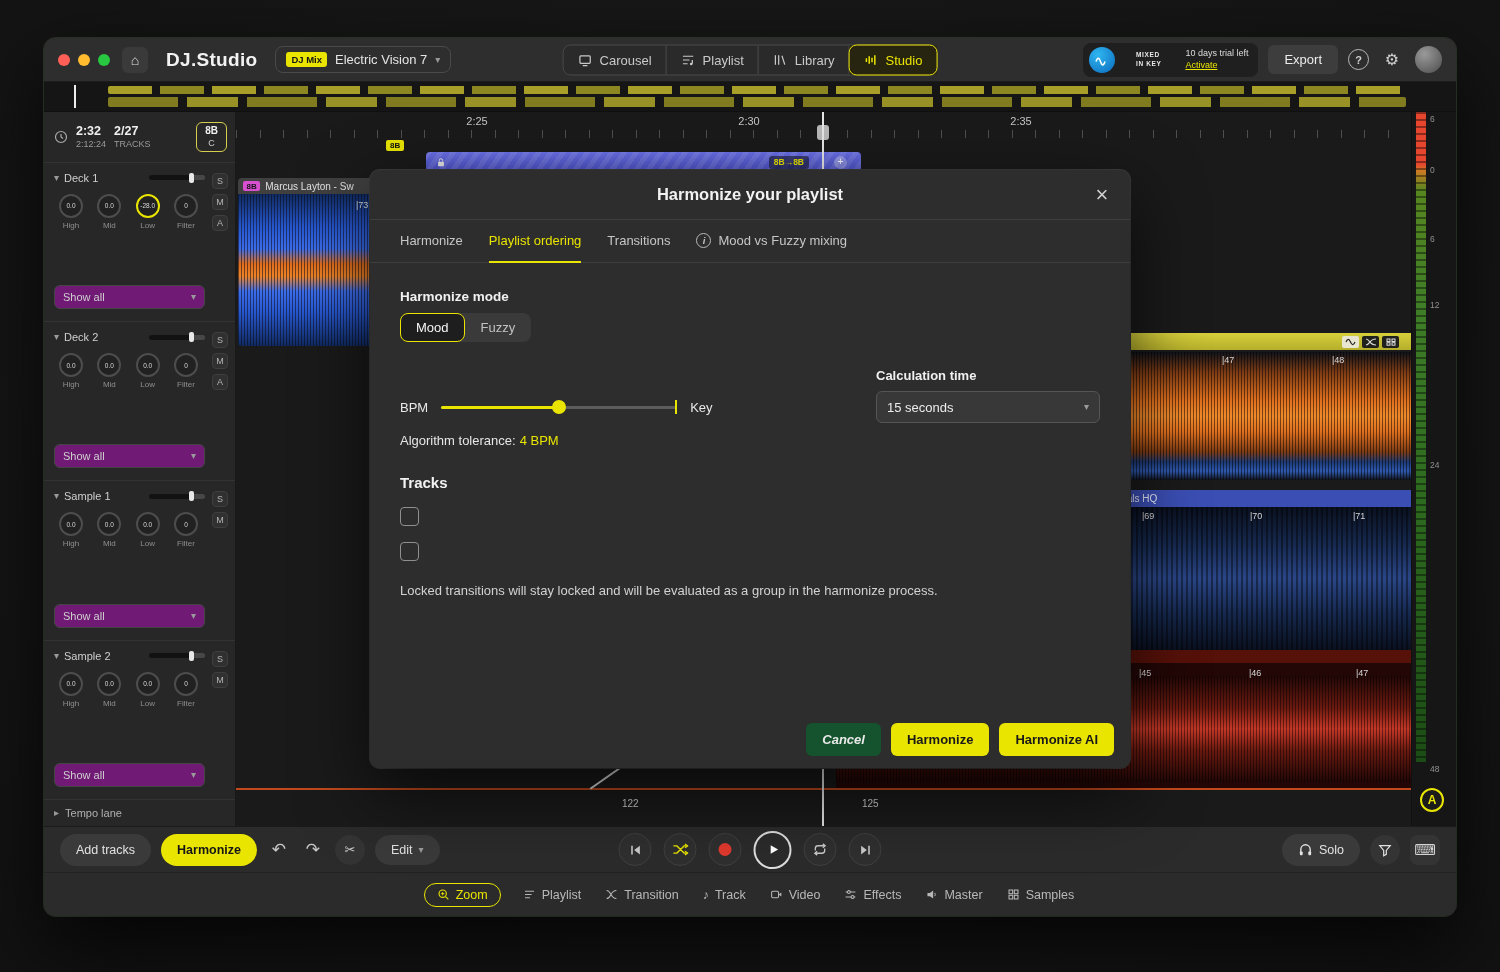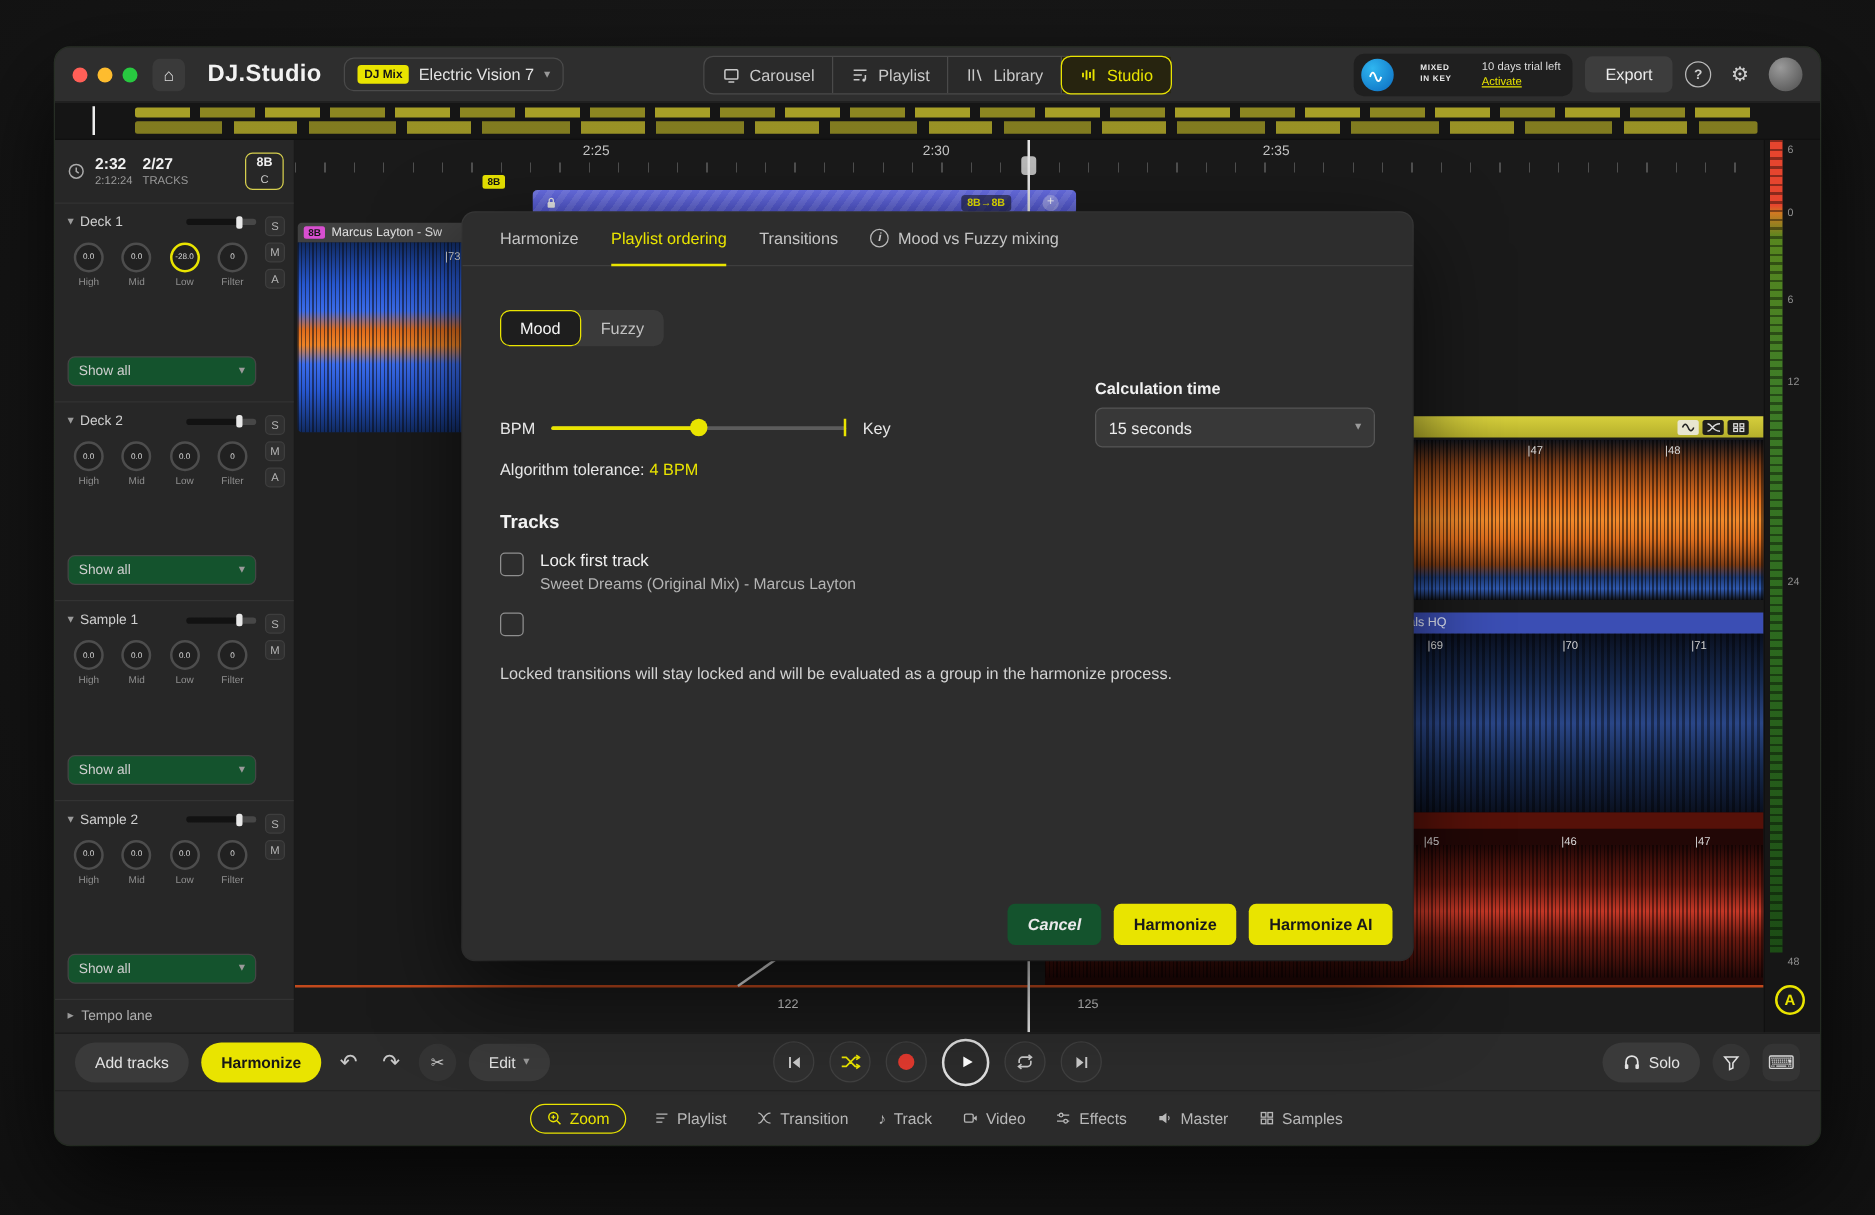--- a/index.html
+++ b/index.html
@@ -72,21 +72,21 @@
   .deck-title{font-size:11px;color:#cfcfcf;}
   .mini-slider{position:relative;margin-left:auto;width:56px;height:5px;border-radius:3px;background:linear-gradient(90deg,#121212 0 74%, #474747 74%);}
   .mini-slider::after{content:"";position:absolute;left:71%;top:-2.5px;width:5px;height:10px;border-radius:2px;background:#e8e8e8;}
   .knobs{display:flex;justify-content:space-between;margin-top:10px;padding-right:2px;}
   .knob{display:flex;flex-direction:column;align-items:center;width:34px;}
   .knob-circle{width:24px;height:24px;border-radius:50%;border:2px solid #4d4d4d;background:#212121;display:flex;align-items:center;justify-content:center;}
   .knob.hot .knob-circle{border-color:var(--yel);}
   .knob-val{font-size:6.5px;color:#d8d8d8;}
   .knob-label{margin-top:3px;font-size:8px;color:#8f8f8f;}
   .show-all{margin-top:auto;display:flex;align-items:center;justify-content:space-between;border:1px solid #454545;
-    background:#14532d;border-radius:6px;height:24px;padding:0 8px;font-size:11px;color:#cfcfcf;}
+    background:#701a75;border-radius:6px;height:24px;padding:0 8px;font-size:11px;color:#cfcfcf;}
   .sma{display:flex;flex-direction:column;gap:5px;width:18px;align-items:center;padding-top:1px;}
   .sma-btn{width:16px;height:16px;border-radius:4px;background:#303030;border:1px solid #3e3e3e;color:#b5b5b5;
     font-size:9px;display:flex;align-items:center;justify-content:center;padding:0;}
   .tempo-lane{border-top:1px solid #333;padding:7px 10px;display:flex;align-items:center;gap:6px;font-size:11px;color:#b0b0b0;flex:none;}
 
   
   .timeline{position:relative;flex:1;background:#1a1a1a;overflow:hidden;}
   .ruler-ticks{position:absolute;top:18px;left:0;right:0;height:8px;
     background:repeating-linear-gradient(90deg,#4f4f4f 0 1px,transparent 1px 23.5px);}
   .rlabel{position:absolute;top:3px;font-size:11px;color:#c4c4c4;transform:translateX(-50%);}
@@ -723,36 +723,41 @@
               <rect x="9" y="2.5" width="4.5" height="4.5"></rect>
               <rect x="2.5" y="9" width="4.5" height="4.5"></rect>
               <rect x="9" y="9" width="4.5" height="4.5"></rect>
             </svg>
           </span>
         <span>Samples</span>
       </button>
     </nav>
 
     <div class="modal">
+      <div class="modal-header">
+        <h2 class="modal-title">Harmonize your playlist</h2>
+        <button class="modal-close">×</button>
+      </div>
       <div class="modal-tabs">
         <button class="mtab">
             <span>Harmonize</span>
           </button>
         <button class="mtab active">
             <span>Playlist ordering</span>
           </button>
         <button class="mtab">
             <span>Transitions</span>
           </button>
         <button class="mtab">
           <span class="info-ic">i</span>
           <span>Mood vs Fuzzy mixing</span>
         </button>
       </div>
       <div class="modal-body">
+        <div class="mode-heading">Harmonize mode</div>
         <div class="toggle">
           <button class="toggle-opt active">Mood</button>
           <button class="toggle-opt">Fuzzy</button>
         </div>
         <div class="controls-row">
           <div class="slider-group">
             <span class="slider-label">BPM</span>
             <div class="hslider">
               <div class="hs-fill"></div>
               <div class="hs-handle"></div>
@@ -767,24 +772,20 @@
               <span class="chev">▾</span>
             </div>
           </div>
         </div>
         <div class="tolerance">
           <span>Algorithm tolerance:</span><span class="tol-val">4 BPM</span>
         </div>
         <div class="tracks-heading">Tracks</div>
         <div class="lock-item">
           <span class="checkbox"></span>
-          <div class="lock-text">
-            <div class="lock-label">Lock first track</div>
-            <div class="lock-track">Sweet Dreams (Original Mix) - Marcus Layton</div>
-          </div>
         </div>
         <div class="lock-item">
           <span class="checkbox"></span>
         </div>
         <p class="note">Locked transitions will stay locked and will be evaluated as a group in the harmonize process.</p>
       </div>
       <div class="modal-footer">
         <button class="btn btn-dark">Cancel</button>
         <button class="btn btn-yellow">Harmonize</button>
         <button class="btn btn-yellow">Harmonize AI</button>

